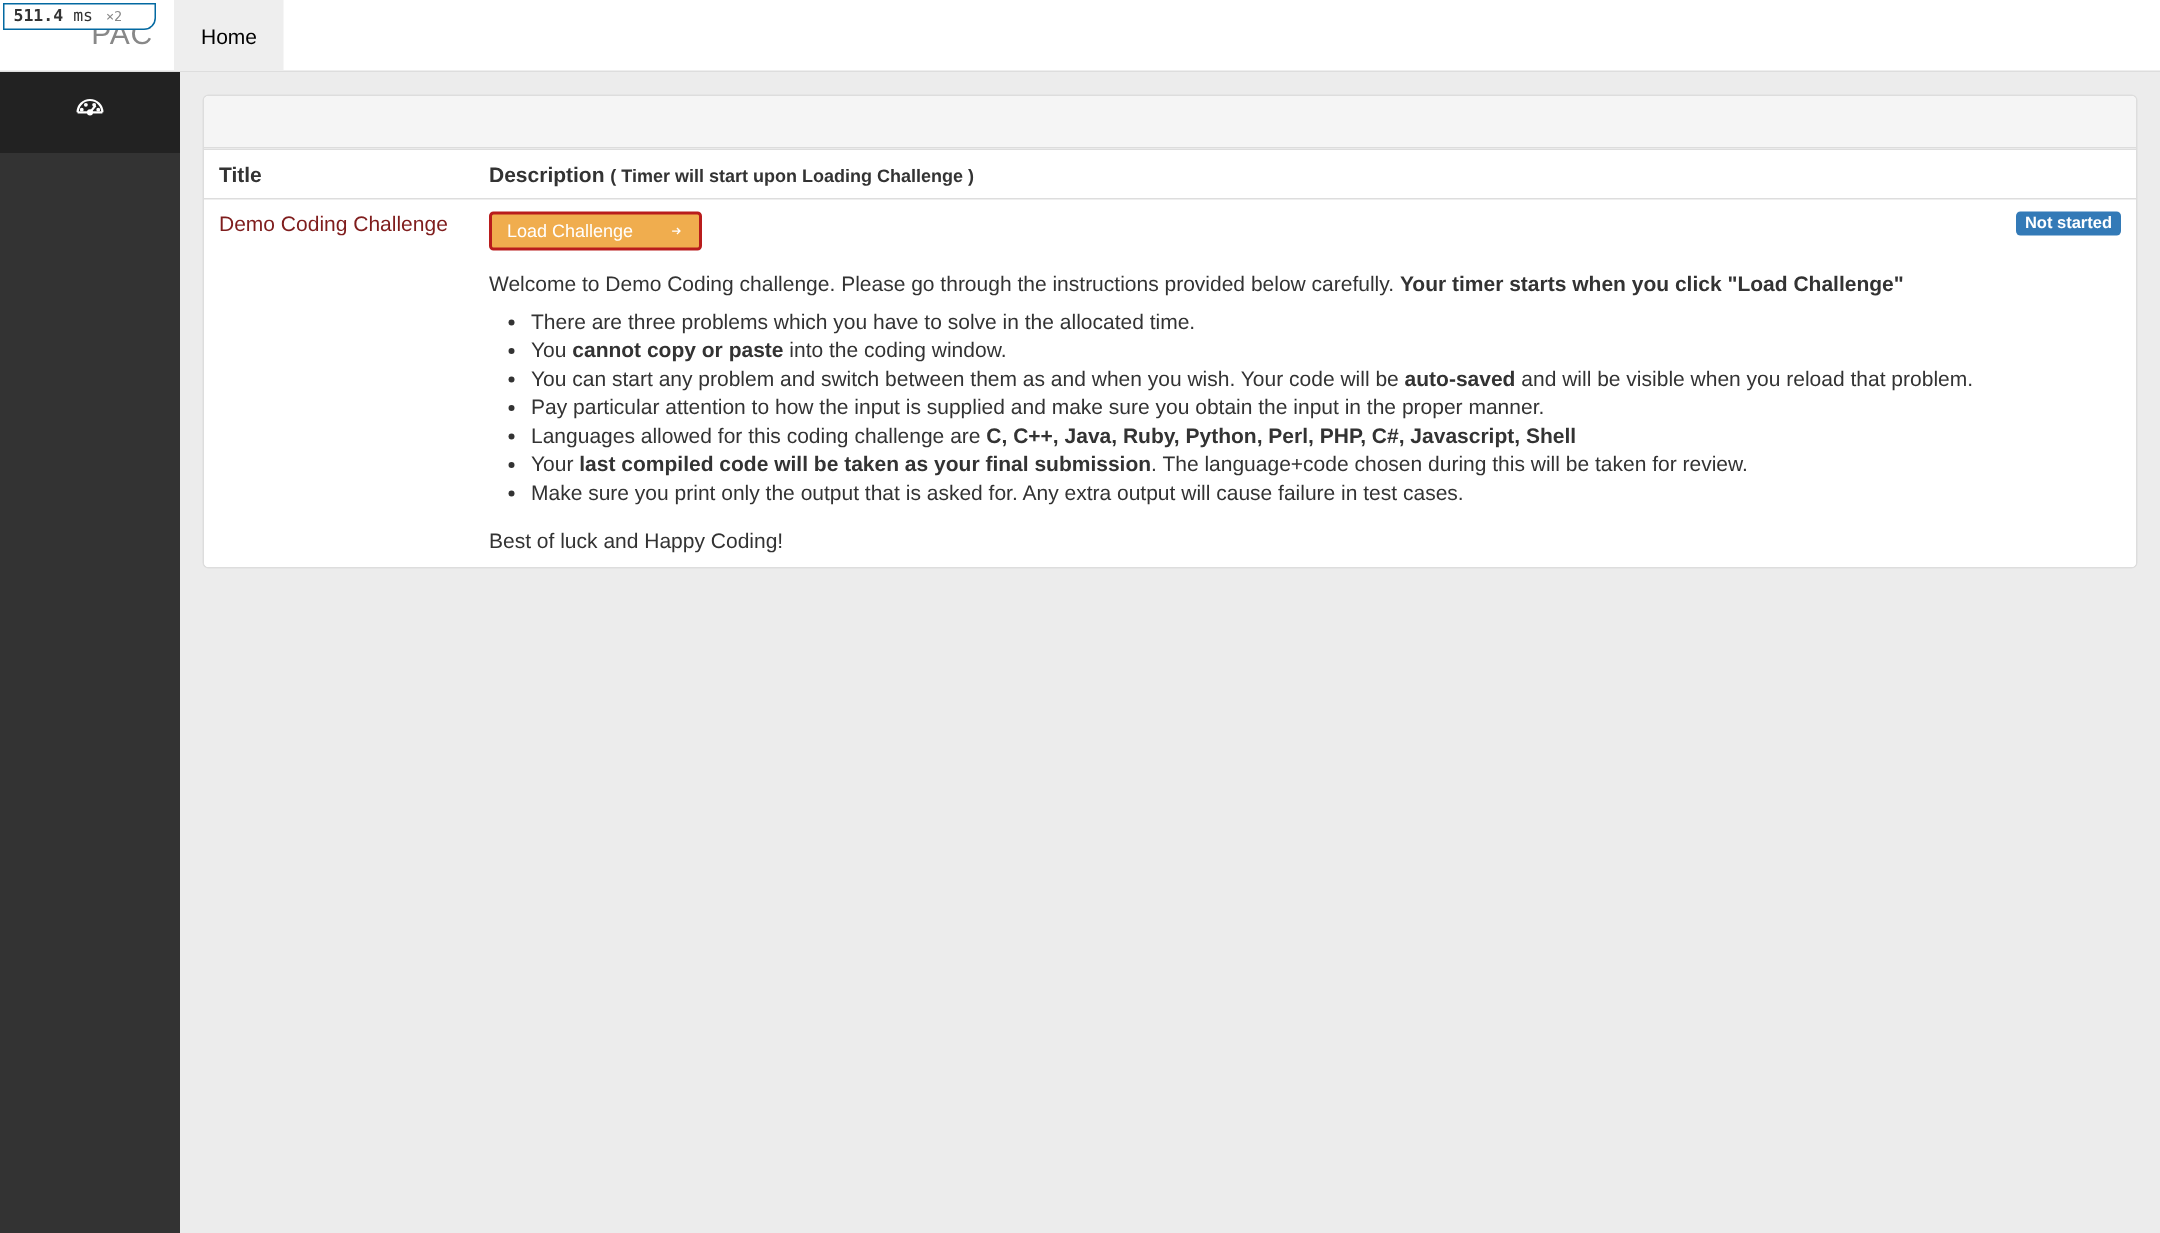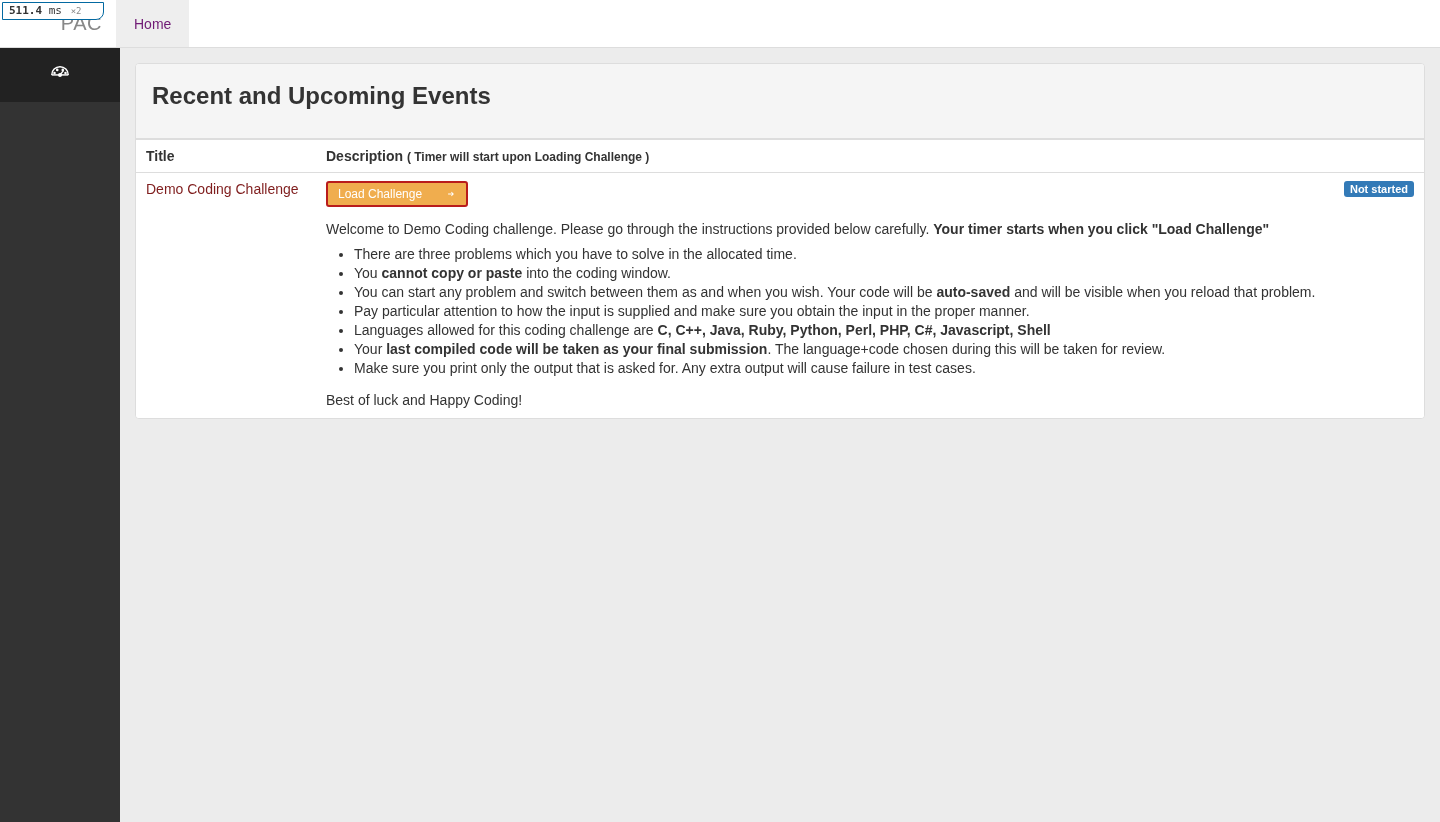--- a/index.html
+++ b/index.html
@@ -51,21 +51,21 @@
   }
   .navbar .nav-left { display: flex; align-items: stretch; }
   .navbar .nav-item {
     display: flex;
     align-items: center;
     padding: 0 18px;
     color: #666;
     font-size: 14px;
     cursor: pointer;
   }
-  .navbar .nav-item.active { background: #eee; color: #701a75; }
+  .navbar .nav-item.active { background: #eee; color: #000000; }
   .navbar .nav-right {
     margin-left: auto;
     display: flex;
     align-items: center;
     padding-right: 18px;
     gap: 12px;
   }
   .navbar .user-label { color: #666; font-size: 14px; }
   .navbar .power-icon {
     width: 14px; height: 14px;
@@ -225,21 +225,20 @@
       </svg>
     </span>
   </div>
 </aside>
 
 <main class="main">
   <div class="content">
 
     <section class="panel">
       <header class="panel-heading">
-        <h2 class="panel-title">Recent and Upcoming Events</h2>
       </header>
 
       <table class="events">
         <thead>
           <tr>
             <th class="col-title">
               <span>Title</span>
             </th>
             <th>
               <span>Description</span>

